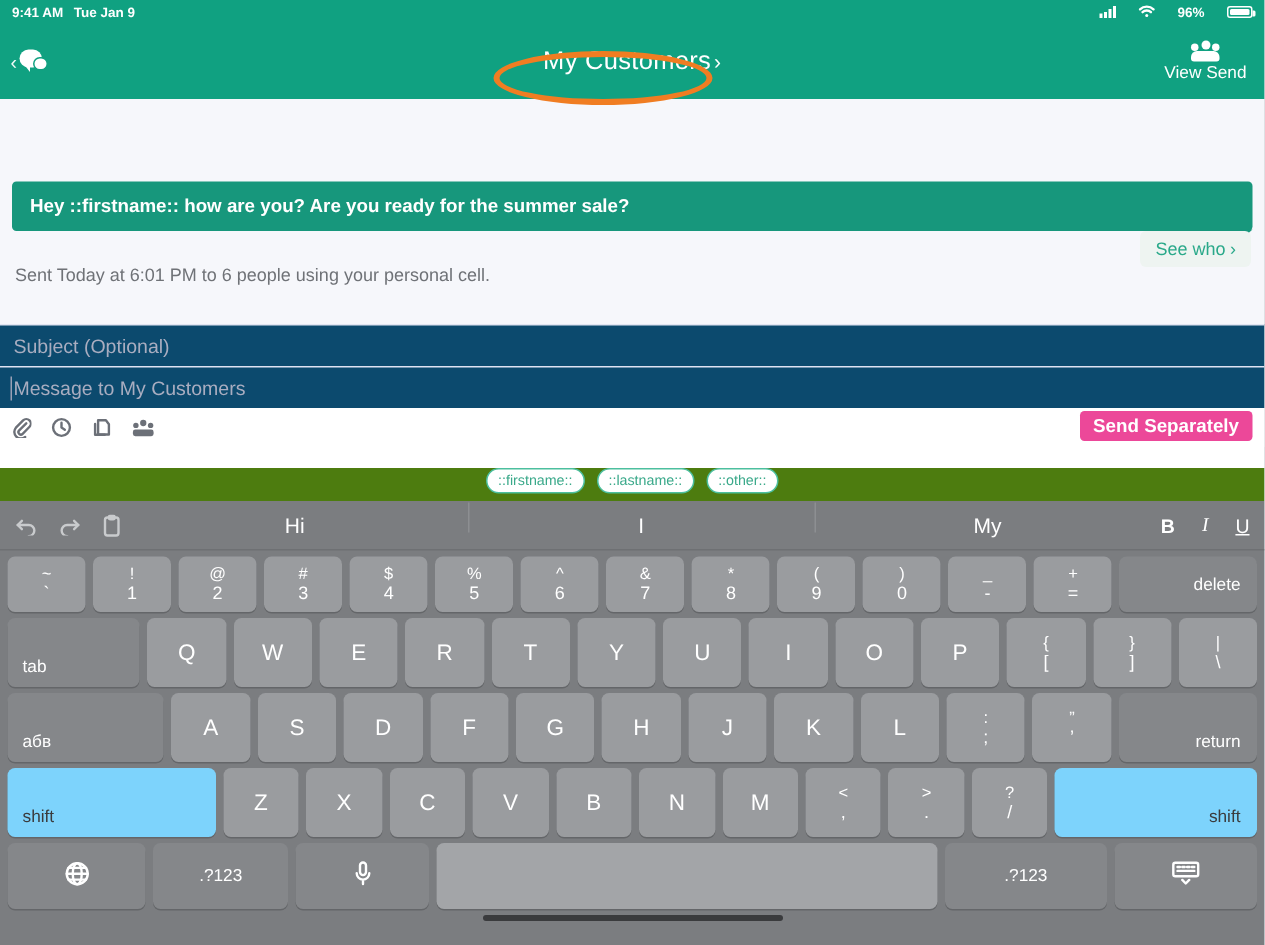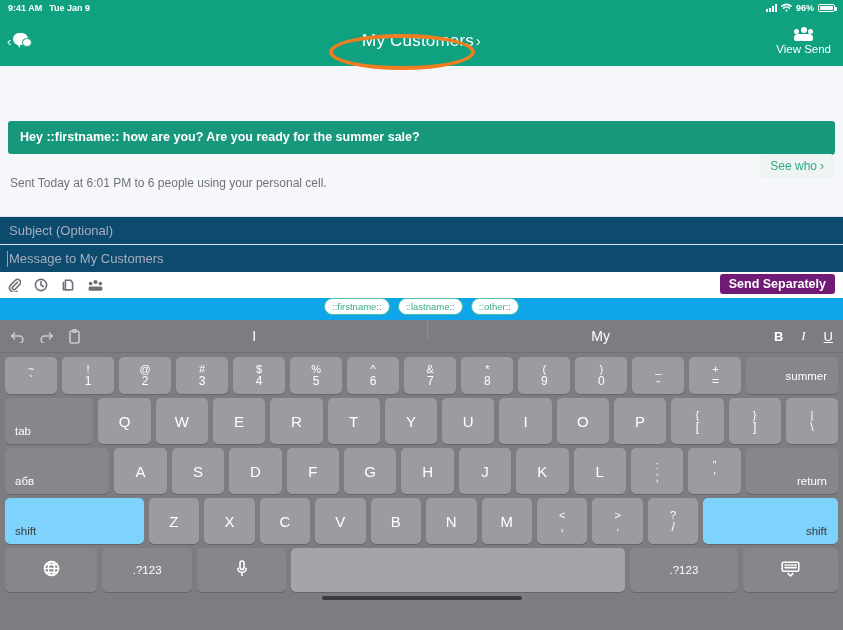--- a/index.html
+++ b/index.html
@@ -11,21 +11,21 @@
   }
   .screen { position: relative; width: 843px; height: 630px; }
 
   
   .statusbar {
     height: 16px; background: #10a181; color: #ffffff;
     display: flex; align-items: center; justify-content: space-between;
     padding: 0 8px; font-size: 9px; font-weight: bold;
   }
   .sb-left { display: flex; align-items: center; gap: 7px; justify-content: flex-end; }
-  .sb-right { display: flex; align-items: center; gap: 4px; }
+  .sb-right { display: flex; align-items: center; gap: 15px; }
   .signal { display: flex; align-items: flex-end; gap: 1px; height: 8px; }
   .signal i { width: 2px; background: #fff; display: block; }
   .signal i:nth-child(1) { height: 3px; }
   .signal i:nth-child(2) { height: 4.5px; }
   .signal i:nth-child(3) { height: 6px; }
   .signal i:nth-child(4) { height: 8px; }
   .batt { width: 17px; height: 8px; border: 1px solid #fff; border-radius: 2px;
           position: relative; }
   .batt::after { content: ""; position: absolute; right: -3px; top: 2px;
           width: 2px; height: 4px; background: #fff; border-radius: 0 1px 1px 0; }
@@ -118,26 +118,26 @@
     width: 1px; height: 16px; background: #9aa0b5;
   }
   .toolbar {
     height: 26px; background: #fff; display: flex; align-items: center;
     padding: 0 8px; gap: 13px; position: relative;
   }
   .tb-icon { color: #6c7078; cursor: pointer; display: flex; align-items: center; }
   .clip svg, .tb-icon svg { display: block; }
   .send-sep {
     position: absolute; right: 8px; top: 2px;
-    background: #701a75; color: #fff; font-size: 12.5px; font-weight: bold;
+    background: #ec4899; color: #fff; font-size: 12.5px; font-weight: bold;
     padding: 3px 9px; border-radius: 3px; cursor: pointer;
   }
   .tags {
-    height: 22px; background: #0ea5e9; display: flex; align-items: flex-start;
-    justify-content: center; gap: 8px;
+    height: 22px; background: #4d7c0f; display: flex; align-items: flex-start;
+    justify-content: center; gap: 8px; margin-top: 14px;
   }
   .tag {
     border: 1px solid #4cbf9e; color: #3aa98a; font-size: 9.5px;
     border-radius: 9px; padding: 2px 7px; background: #fff; cursor: pointer;
     white-space: nowrap;
   }
 
   
   .keyboard { background: #7b7d80; padding: 0 0 4px 0; height: 316px; }
   .predictive {
@@ -331,20 +331,21 @@
             </svg>
         </span>
         <span class="pt">
           <svg width="13" height="15" viewBox="0 0 13 15">
               <rect x="2" y="2" width="9" height="12" rx="1.6" class="ic"></rect>
               <rect x="4.6" y="0.8" width="3.8" height="2.4" rx="1" class="ic"></rect>
             </svg>
         </span>
       </div>
       <div class="suggestions">
+        <span class="sugg">Hi</span>
         <span class="sugg">I</span>
         <span class="sugg">My</span>
       </div>
       <div class="fmt">
         <span class="b">B</span>
         <span class="i">I</span>
         <span class="u">U</span>
       </div>
     </div>
 
@@ -394,21 +395,21 @@
         <span class="bot">0</span>
       </div>
       <div class="key dual">
         <span class="top">_</span>
         <span class="bot">-</span>
       </div>
       <div class="key dual">
         <span class="top">+</span>
         <span class="bot">=</span>
       </div>
-      <div class="key dark delete side">summer</div>
+      <div class="key dark delete side">delete</div>
     </div>
 
     <div class="krow r-q">
       <div class="key dark tab side">tab</div>
       <div class="key">Q</div>
       <div class="key">W</div>
       <div class="key">E</div>
       <div class="key">R</div>
       <div class="key">T</div>
       <div class="key">Y</div>

